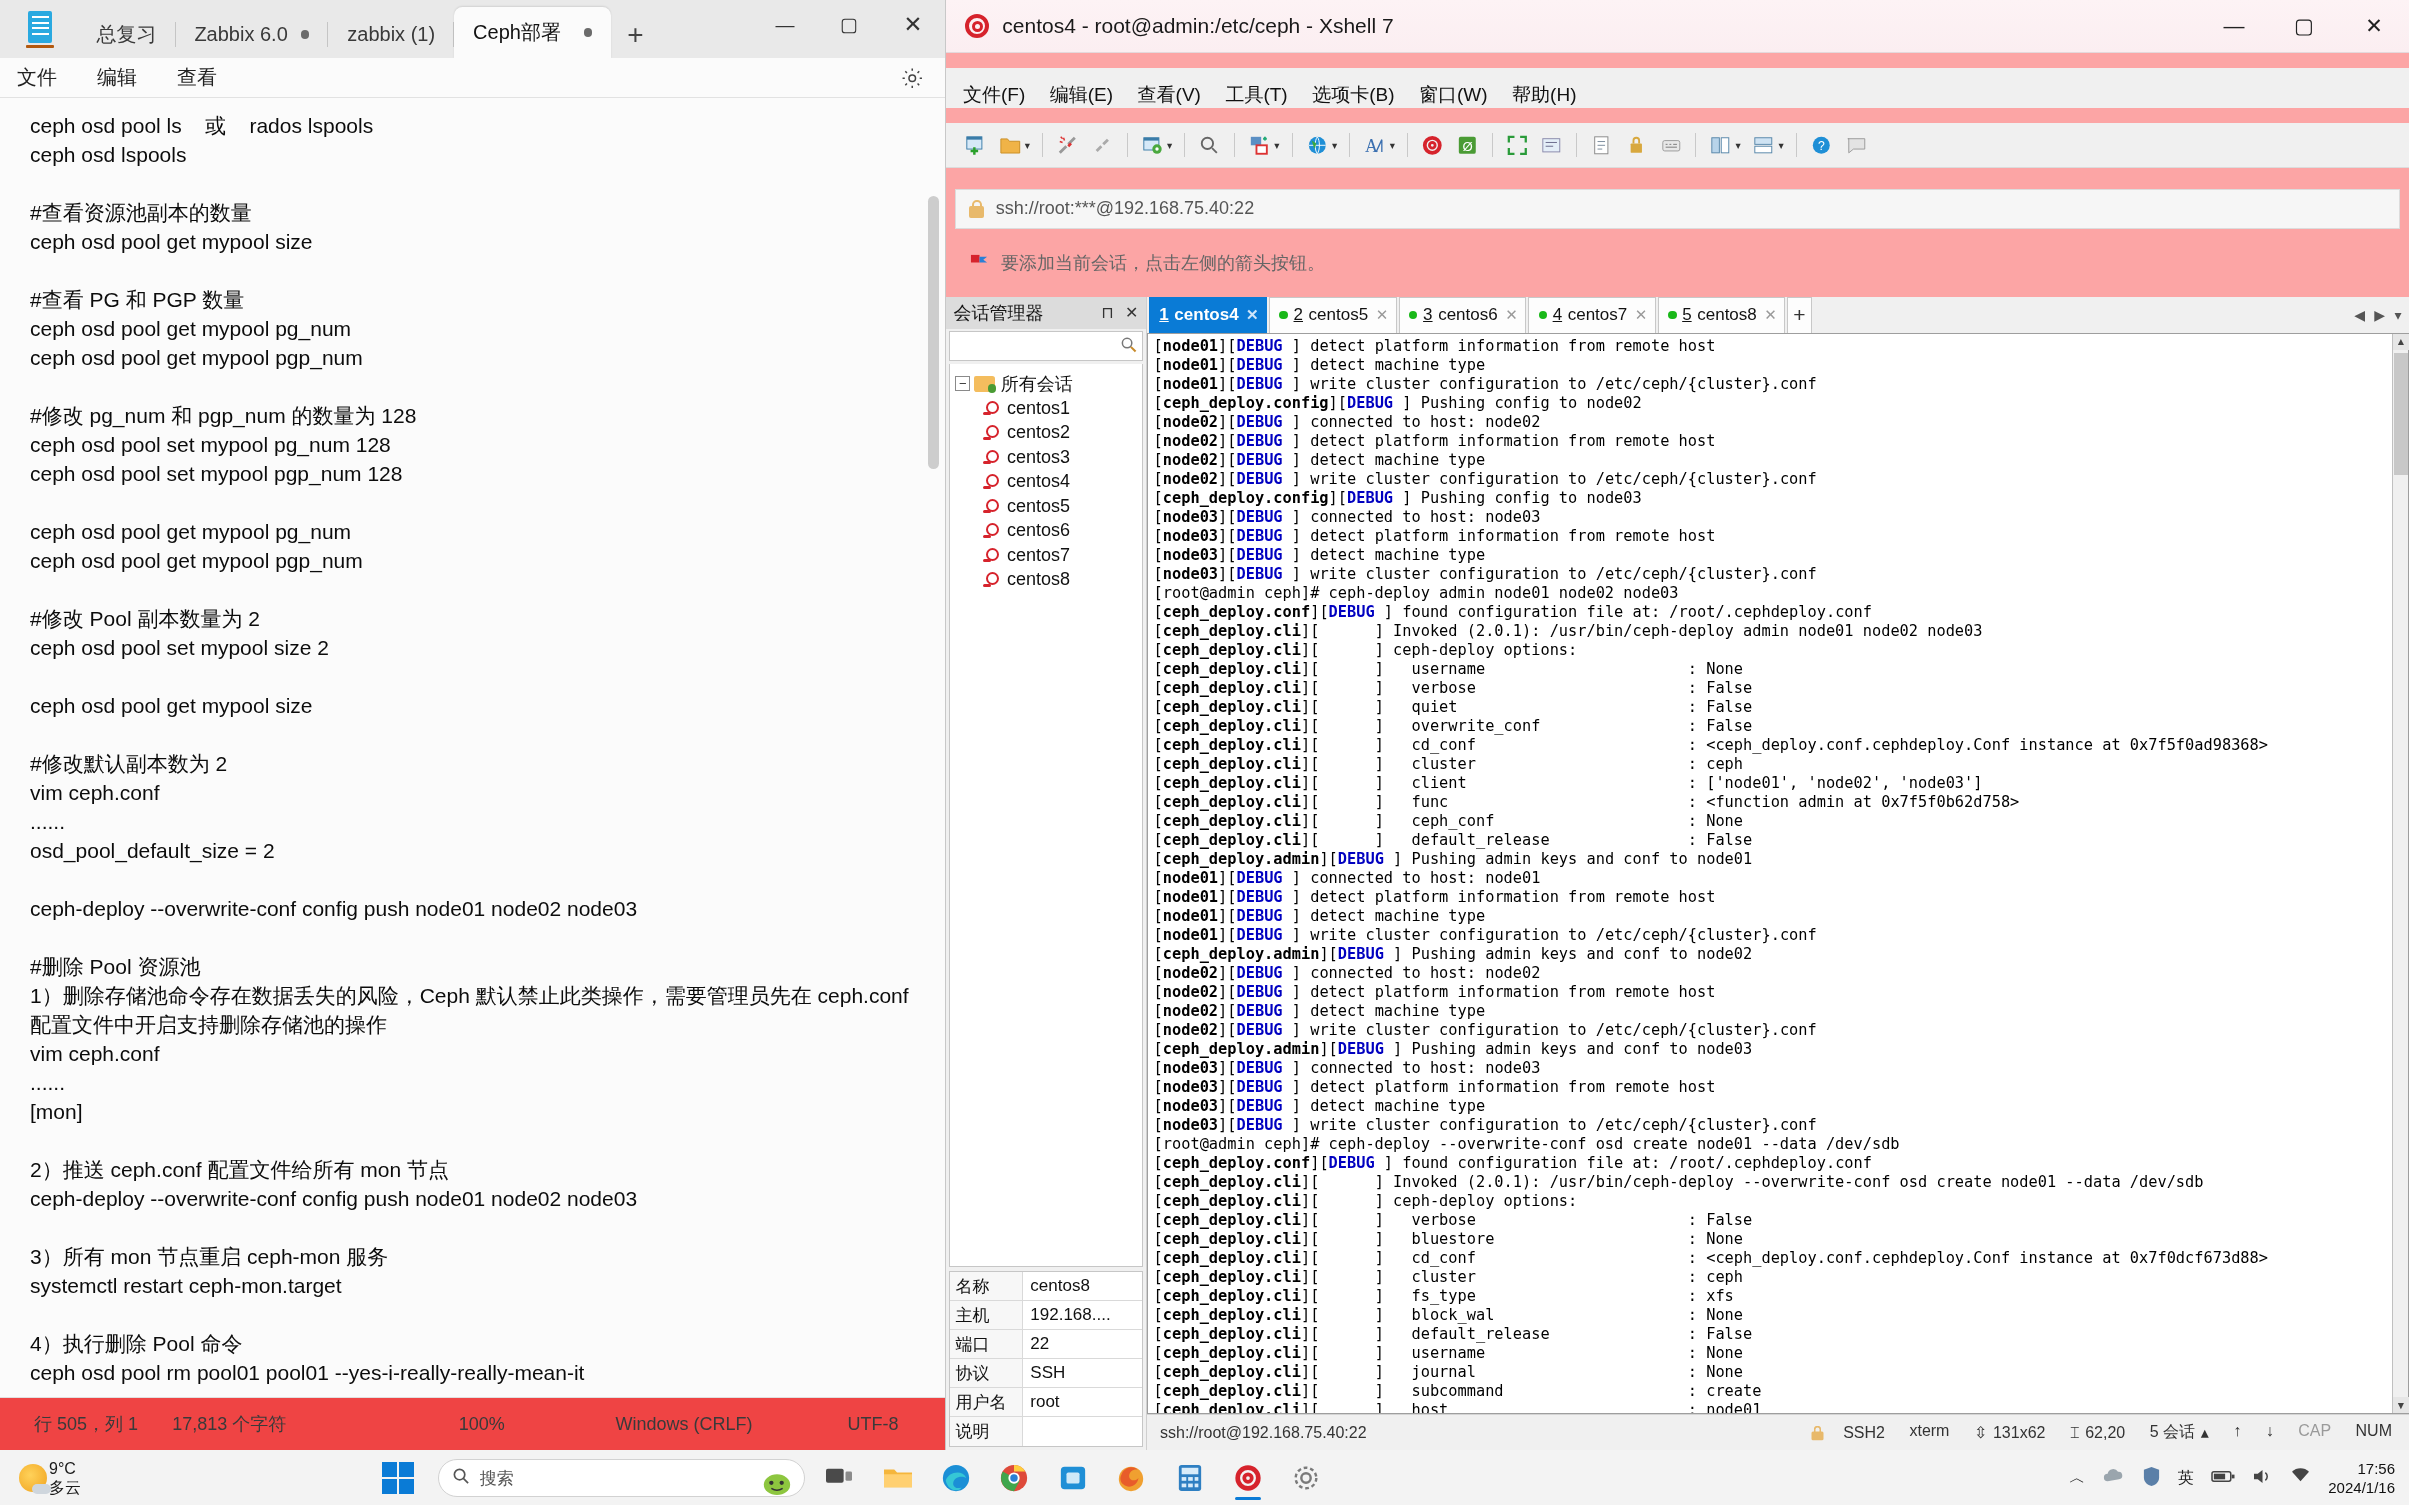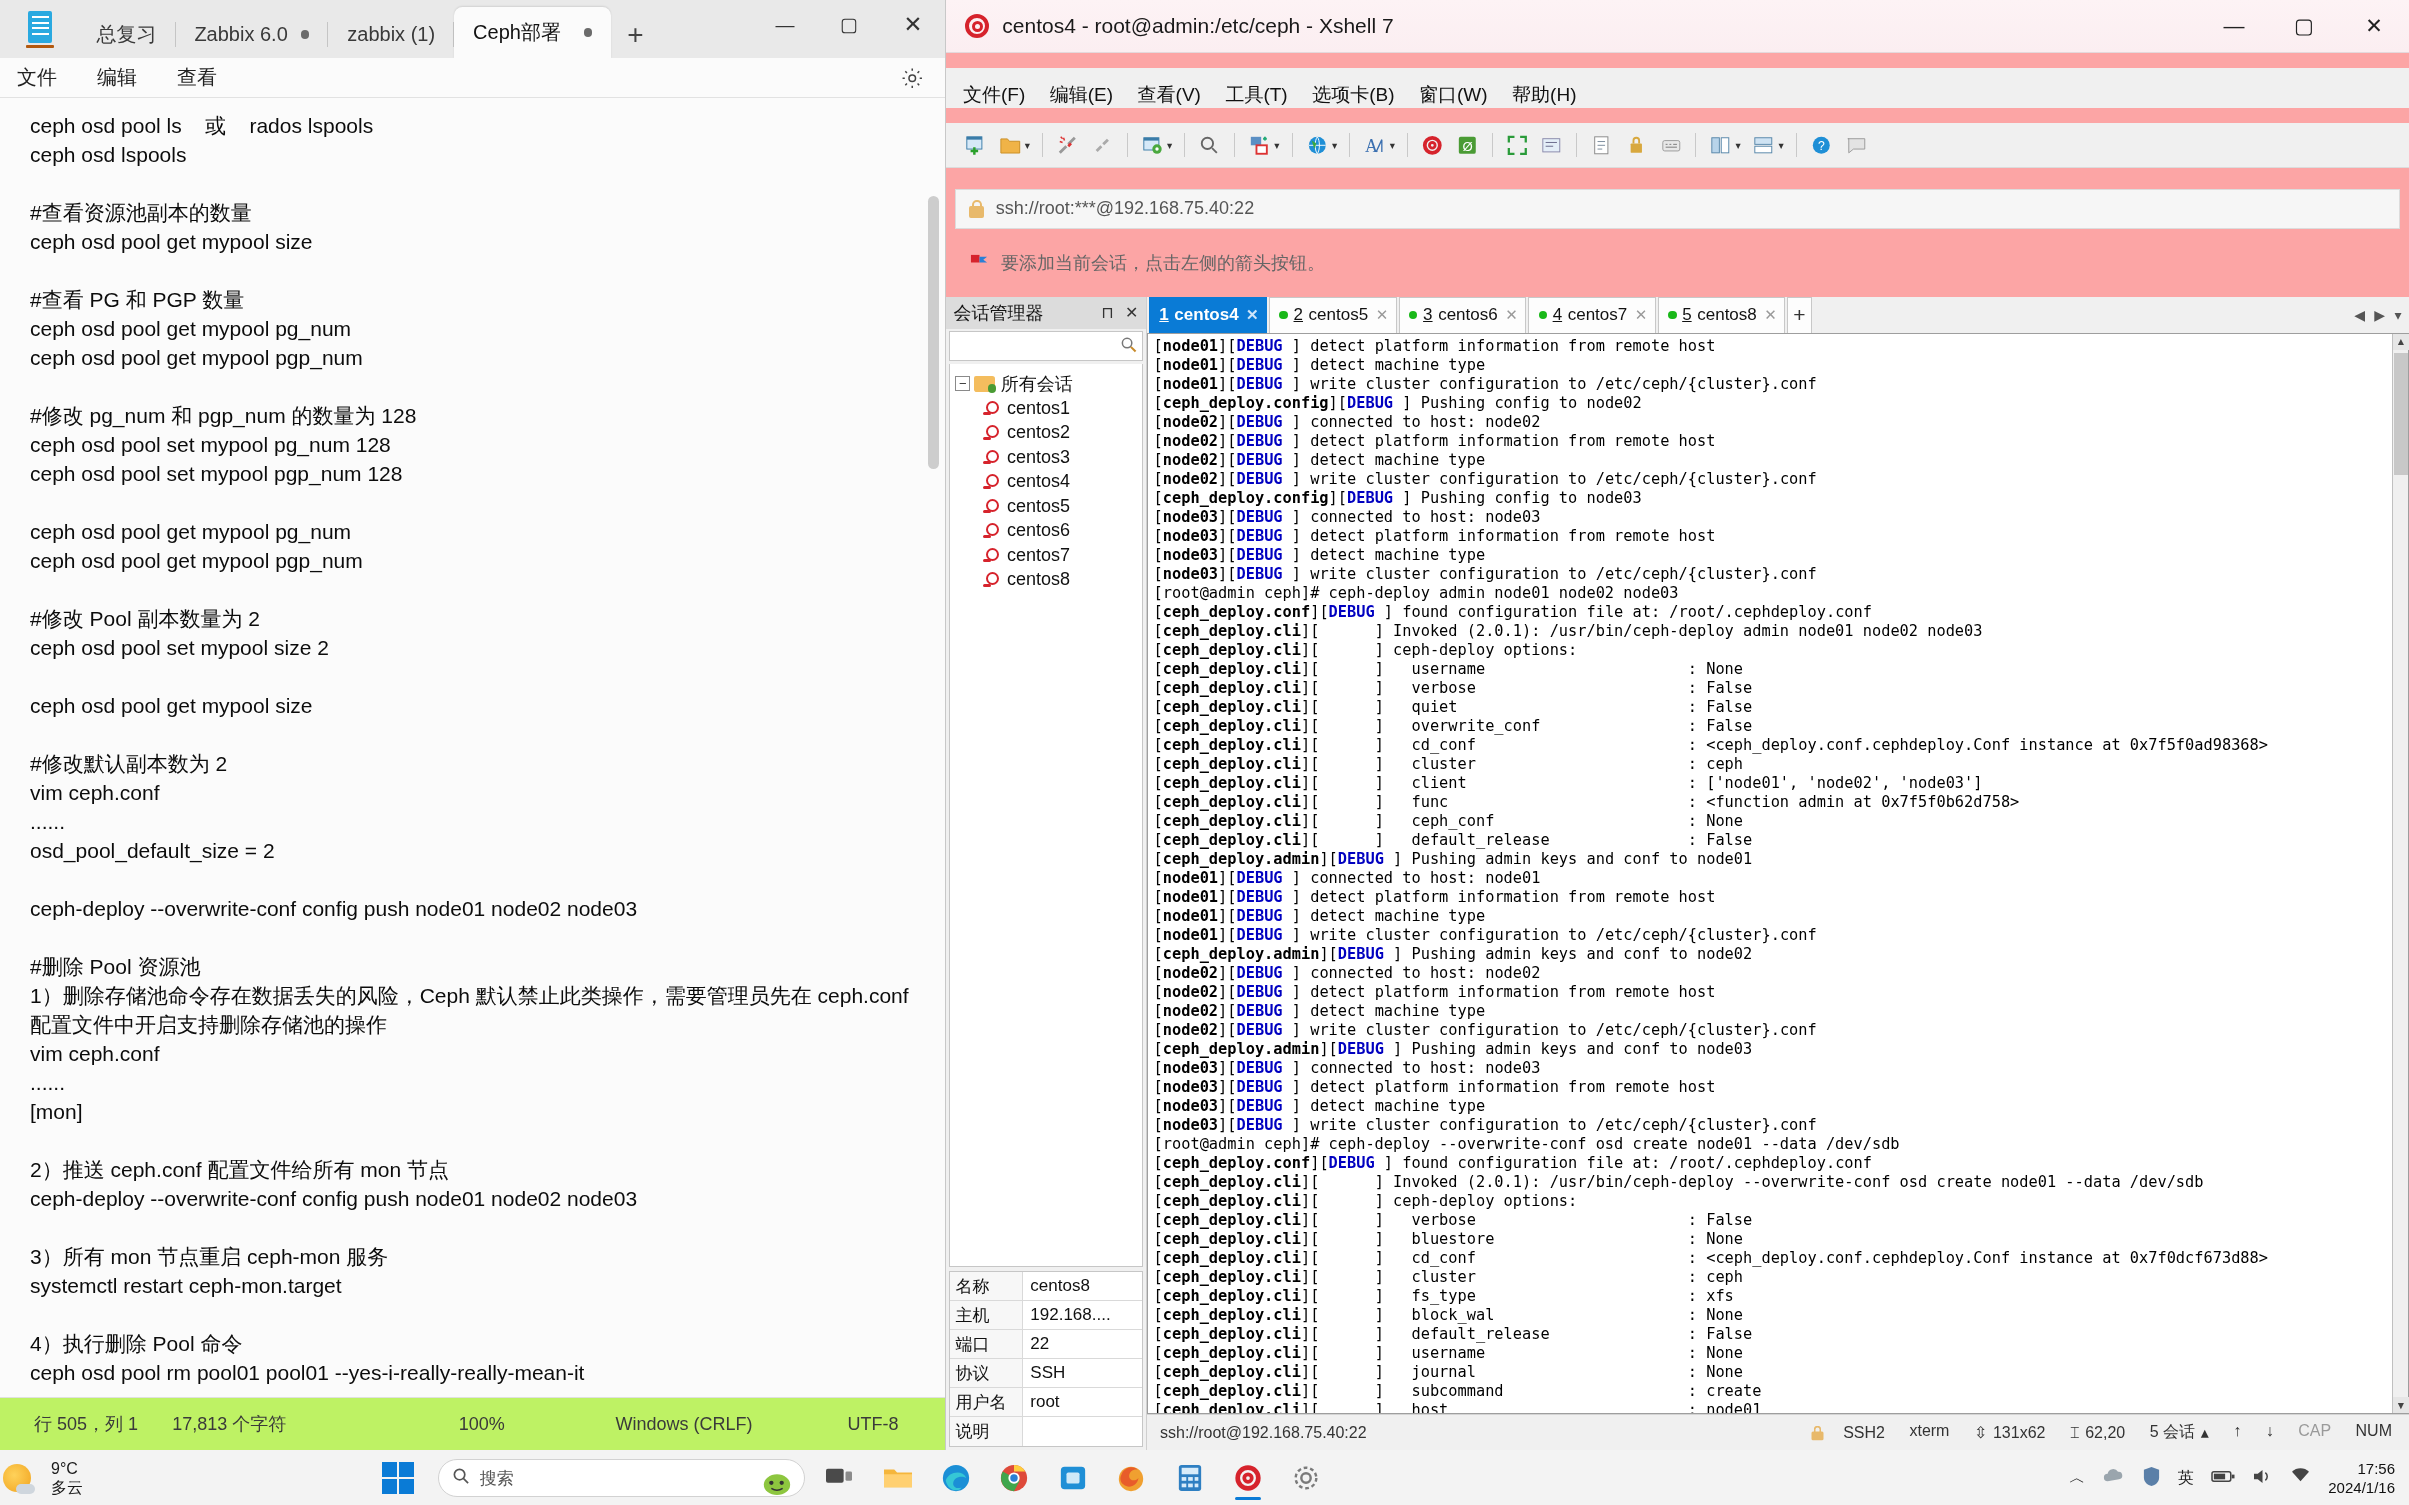--- a/index.html
+++ b/index.html
@@ -42,21 +42,21 @@
 
   .np-body { flex: 1; background: #fbfbfb; padding: 13px 0 0 30px; overflow: hidden;
     position: relative; }
   .np-line { font-size: 21px; line-height: 29px; color: #0c0c0c; white-space: pre; height: 29px; }
   .np-line.blank { color: transparent; }
 
   .np-scroll { position: absolute; right: 5.6px; top: 98px; width: 11.3px; height: 1299px; }
   .np-scroll .thumb { position: absolute; top: 0; left: 0; width: 11.3px; height: 273px;
     background: #cdcdcd; border-radius: 5.6px; }
 
-  .np-status { height: 53px; background: #bef264; border-top: 0.9px solid #e0e0e0;
+  .np-status { height: 53px; background: #ef4444; border-top: 0.9px solid #e0e0e0;
     display: flex; align-items: center; font-size: 18px; color: #3a3a3a; }
   .np-status span { display: block; }
   .st-1 { width: 179px; padding-left: 34px; }
   .st-2 { width: 235px; }
   .st-3 { width: 179px; text-align: center; }
   .st-4 { width: 245px; text-align: center; }
   .st-5 { width: 151px; text-align: center; }
 
   
   #xshell { position: absolute; left: 946px; top: 0; width: 1463px; height: 1450px;
@@ -150,21 +150,21 @@
 
   .xs-status { height: 36px; background: #f0f0f0; display: flex; align-items: center;
     font-size: 16px; color: #333; border-top: 0.9px solid #d4d4d4; }
   .xs-status .left { padding-left: 13px; }
   .xs-status .right { margin-left: auto; display: flex; gap: 24.5px; padding-right: 17px; }
   .xs-status .dim { color: #9a9a9a; }
 
   
   #taskbar { position: absolute; left: 0; bottom: 0; width: 2410px; height: 56px;
     background: #f3f3f3; display: flex; align-items: center; }
-  .weather { display: flex; align-items: center; padding-left: 3px; width: 217px; gap: 20px; }
+  .weather { display: flex; align-items: center; padding-left: 19px; width: 217px; gap: 2px; }
   .weather .sunico { width: 28px; height: 28px; border-radius: 50%;
     background: radial-gradient(circle at 40% 40%, #ffd25a, #f0a21e); position: relative; }
   .weather .cl { position:absolute; right:-3.8px; bottom:-1.9px; width:19px; height:10.4px; background:#cfd6dd; border-radius:7.5px;}
   .weather .txt { font-size: 16px; color: #1a1a1a; line-height: 19px; }
   .tb-center { display: flex; align-items: center; gap: 9.4px; margin-left: 165px; }
   .winlogo { width: 32px; height: 32px; display: grid; grid-template-columns: 1fr 1fr;
     grid-template-rows: 1fr 1fr; gap: 2.8px; margin-right: 15px;}
   .winlogo i { background: #0a7bd6; display:block; }
   .searchbox { width: 367px; height: 38px; background: #fff; border: 0.9px solid #d2d2d2; border-radius: 21px;
     display: flex; align-items: center; padding: 0 13px; gap: 9.4px; font-size: 17px; color: #555; position: relative;}

